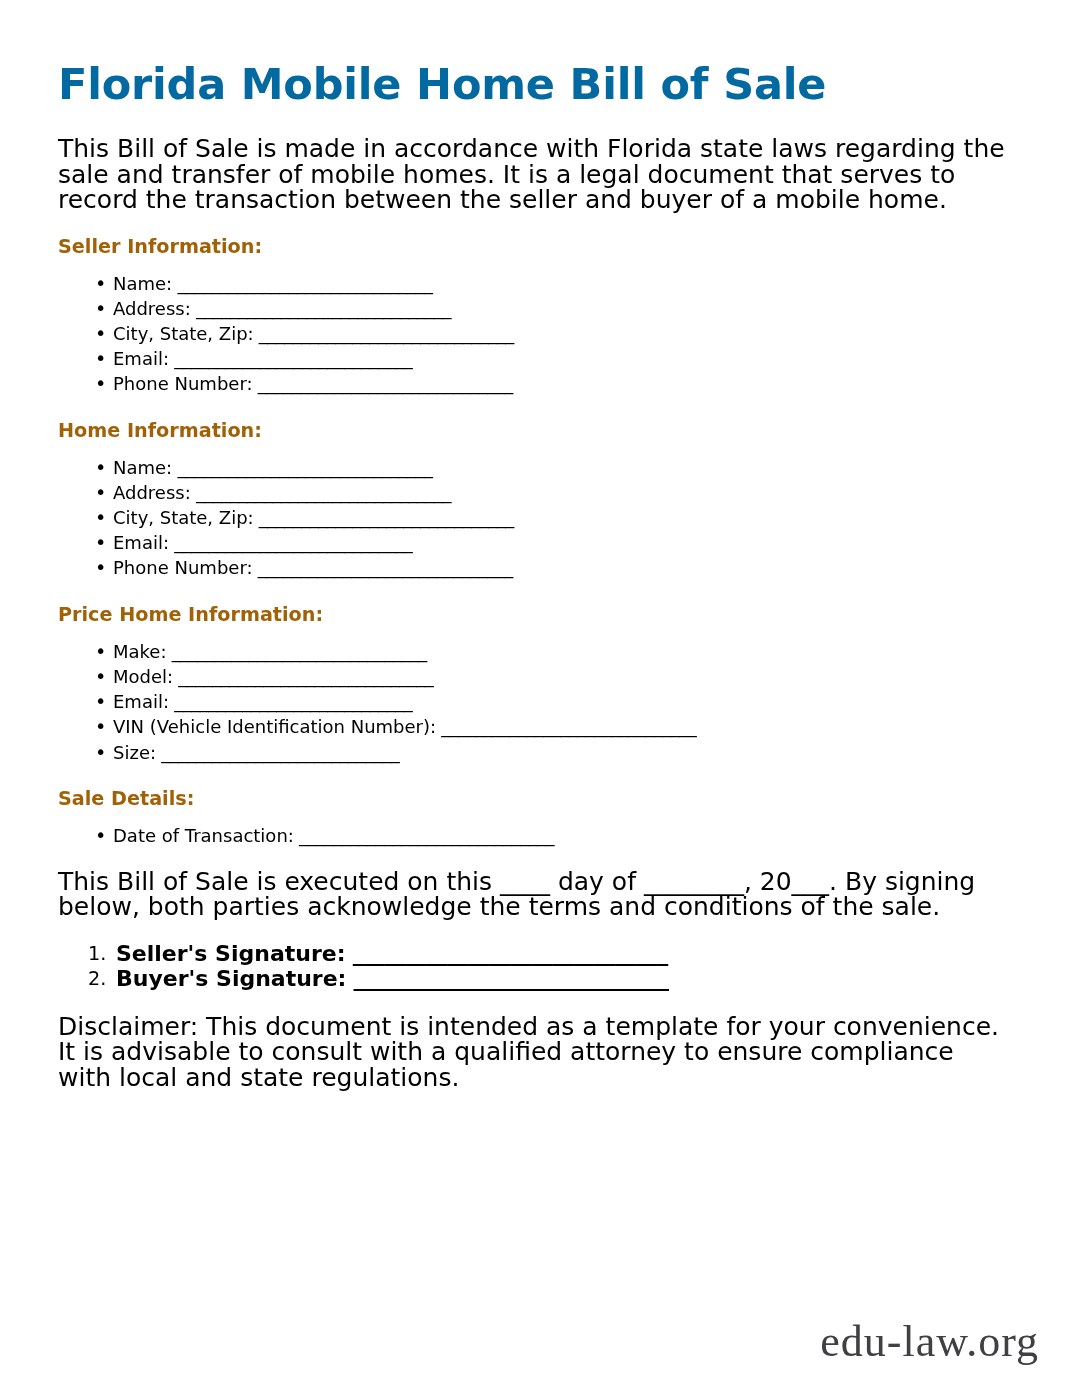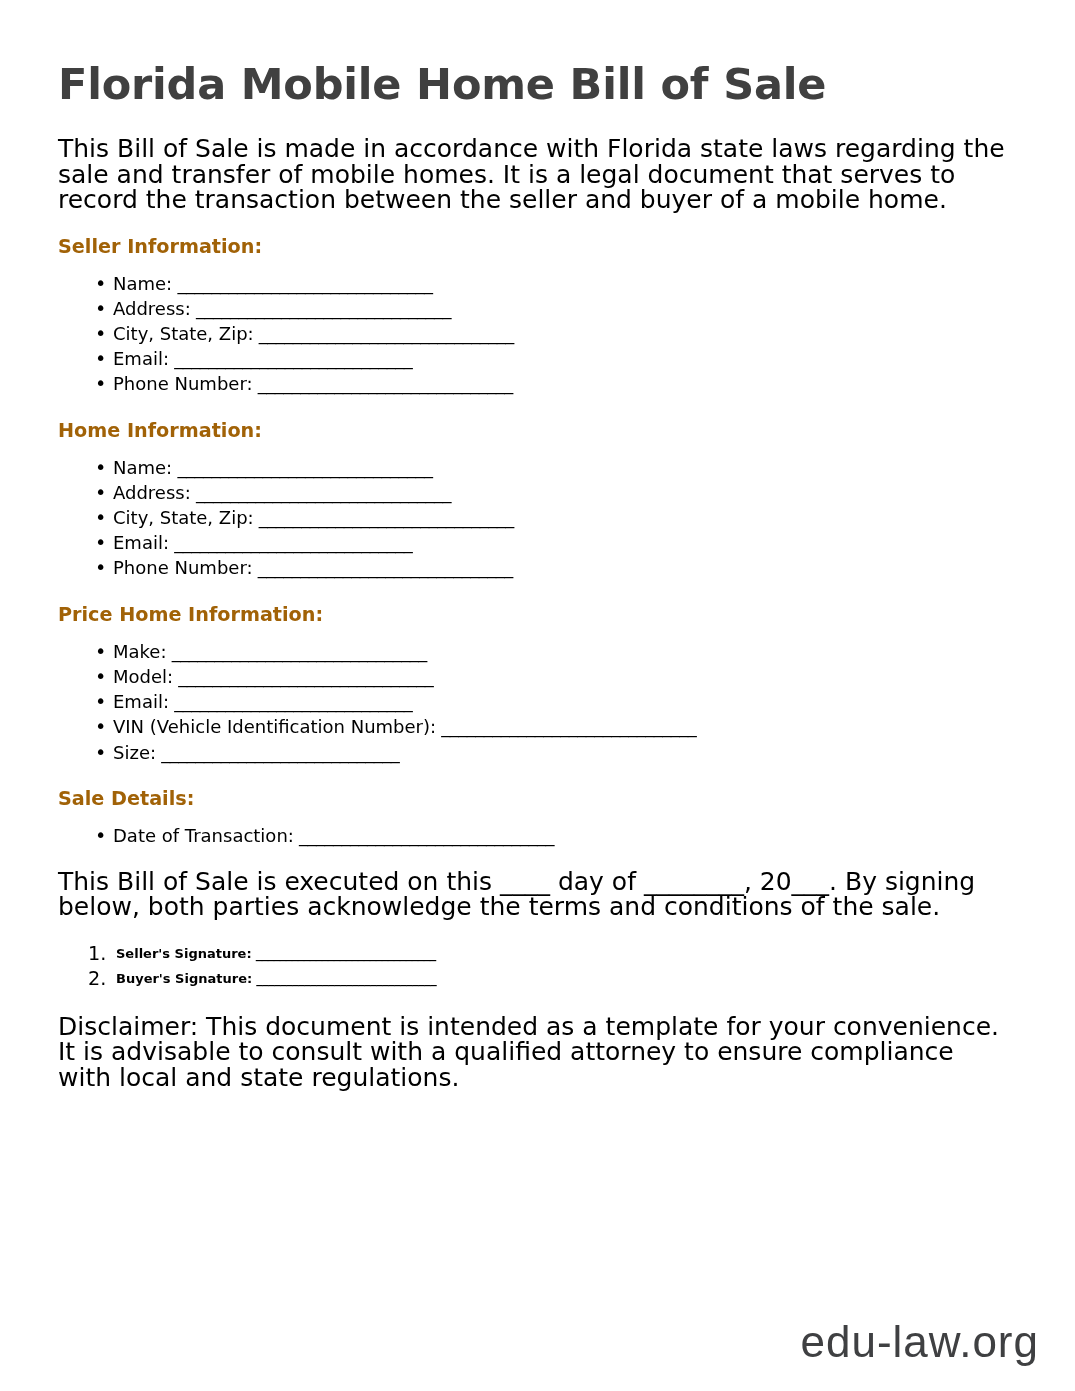--- a/index.html
+++ b/index.html
@@ -21,21 +21,21 @@
     height: 1391px;
     box-sizing: border-box;
     padding: 60px 65px 0 58px;
   }
   .doc-title {
     font-size: 43px;
     font-weight: bold;
     letter-spacing: -0.2px;
     line-height: 1.12;
     margin: 0 0 28px 0;
-    color: #404040;
+    color: #0369a1;
   }
   .para {
     font-size: 25px;
     line-height: 25.5px;
     margin: 0 0 21px 0;
     color: #000;
     max-width: 955px;
   }
   .section-heading {
     font-size: 19.2px;
@@ -69,42 +69,42 @@
     letter-spacing: -0.5px;
   }
   ol.sig-list {
     list-style: none;
     counter-reset: sig;
     margin: 0 0 22px 0;
     padding: 0;
   }
   ol.sig-list li {
     counter-increment: sig;
-    font-size: 13px;
+    font-size: 22px;
     line-height: 25.5px;
     font-weight: bold;
     position: relative;
     padding-left: 58px;
     white-space: nowrap;
     color: #000;
   }
   ol.sig-list li::before {
     content: counter(sig) ".";
     position: absolute;
     left: 30px;
     top: 0;
     font-weight: normal;
     font-size: 19.2px;
     line-height: 25.5px;
   }
   .watermark {
     position: absolute;
     right: 36px;
     bottom: 24px;
-    font-family: Liberation Sans, sans-serif;
+    font-family: Liberation Serif, serif;
     font-size: 44px;
     letter-spacing: 1px;
     color: #3f4042;
     white-space: nowrap;
   }
 </style>
 </head>
 <body>
 
 <div class="page">

